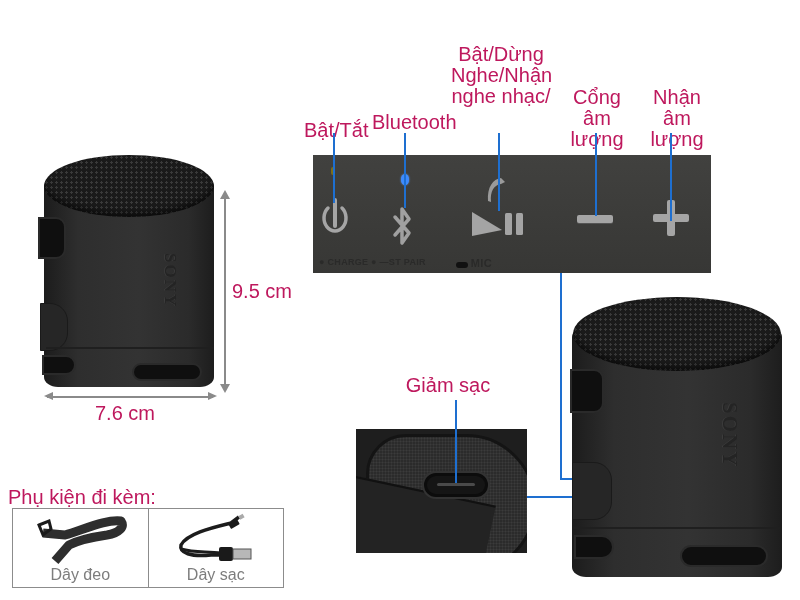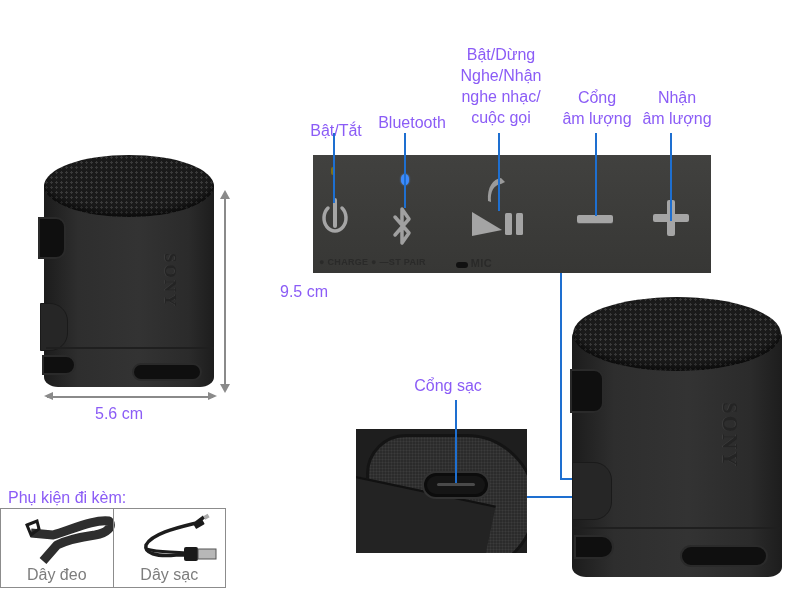--- a/index.html
+++ b/index.html
@@ -1,19 +1,19 @@
 <!DOCTYPE html>
 <html><head>
 <meta charset="utf-8">
 <style>
   * { box-sizing: border-box; margin: 0; padding: 0; }
   html, body { width: 800px; height: 600px; background: #ffffff; overflow: hidden; }
   body { position: relative; font-family: "Liberation Sans", "DejaVu Sans", sans-serif; color: #7a7a7a; }
   .abs { position: absolute; }
-  .label { position: absolute; font-size: 16px; color: #8b5cf6; text-align: center; line-height: 21px; font-weight: 300; }
+  .label { position: absolute; font-size: 20px; color: #be185d; text-align: center; line-height: 21px; font-weight: 300; }
   .line { position: absolute; background: #1e6fd0; }
   .line-v { width: 1.5px; }
   .line-h { height: 1.5px; }
 
   
   .panel { position: absolute; left: 313px; top: 155px; width: 398px; height: 118px;
     background: linear-gradient(180deg, #41413f 0%, #3b3b39 60%, #373735 100%); }
   .panel .sub { position: absolute; top: 102px; font-size: 9px; color: #2a2a29; font-weight: bold; letter-spacing: 0.3px; }
 
   
@@ -47,21 +47,21 @@
     background-color: #2b2b2b;
     background-image: radial-gradient(circle, #3b3b3b 0.8px, transparent 1.2px);
     background-size: 3px 3px; border: 3px solid #141414; }
   .crop .flap { position: absolute; left: -20px; top: 60px; width: 150px; height: 110px; background: #232323;
     transform: rotate(12deg); border-top: 2px solid #111; }
   .crop .port { position: absolute; left: 68px; top: 44px; width: 64px; height: 24px; border-radius: 12px;
     background: #151515; border: 3px solid #0c0c0c; box-shadow: 0 0 0 2px #333; }
   .crop .port::after { content: ""; position: absolute; left: 10px; top: 7px; width: 38px; height: 3px; background: #4a4a4a; border-radius: 2px; }
 
   
-  .acc-box { position: absolute; left: 0; top: 508px; width: 226px; height: 80px; border: 1px solid #8c8c8c; display: flex; text-decoration: underline; }
+  .acc-box { position: absolute; left: 12px; top: 508px; width: 272px; height: 80px; border: 1px solid #8c8c8c; display: flex; text-decoration: underline; }
   .acc-cell { position: relative; flex: 1; height: 100%; }
   .acc-cell + .acc-cell { border-left: 1px solid #8c8c8c; }
   .acc-cell .cap { position: absolute; left: 0; right: 0; bottom: 3px; text-align: center; font-size: 16px; color: #7d7d7d; font-weight: 300; }
 </style>
 </head>
 <body>
 
 <div class="speaker" style="left:40px; top:155px; width:180px; height:235px;">
   <div class="body" style="left:4px; top:22px; width:170px; height:210px;"></div>
   <div class="top" style="left:4px; top:0px; width:170px; height:62px;"></div>
@@ -69,34 +69,33 @@
   <div class="bump" style="left:0px; top:148px; width:28px; height:48px;"></div>
   <div class="band" style="left:6px; top:192px; width:168px;"></div>
   <div class="slot" style="left:92px; top:208px; width:70px; height:18px;"></div>
   <div class="slot" style="left:2px; top:200px; width:34px; height:20px; border-radius:0 12px 12px 0;"></div>
   <div class="brand" style="left:140px; top:98px; font-size:17px;">SONY</div>
 </div>
 
 <div class="dim-v" style="left:224px; top:193px; height:198px;"></div>
 <div class="arrow" style="left:220px; top:190px; border-left:5px solid transparent; border-right:5px solid transparent; border-bottom:9px solid #8a8a8a;"></div>
 <div class="arrow" style="left:220px; top:384px; border-left:5px solid transparent; border-right:5px solid transparent; border-top:9px solid #8a8a8a;"></div>
-<div class="label" style="left:232px; top:281px; text-align:left;margin-left:48px;">9.5 cm</div>
+<div class="label" style="left:232px; top:281px; text-align:left;">9.5 cm</div>
 
 <div class="dim-h" style="left:47px; top:396px; width:166px;"></div>
 <div class="arrow" style="left:44px; top:392px; border-top:4.5px solid transparent; border-bottom:4.5px solid transparent; border-right:9px solid #8a8a8a;"></div>
 <div class="arrow" style="left:208px; top:392px; border-top:4.5px solid transparent; border-bottom:4.5px solid transparent; border-left:9px solid #8a8a8a;"></div>
-<div class="label" style="left:95px; top:403px; text-align:left;">5.6 cm</div>
+<div class="label" style="left:95px; top:403px; text-align:left;">7.6 cm</div>
 
 <div class="label" style="left:304px; top:112px; width:64px;margin-top:8px;">Bật/Tắt</div>
 <div class="label" style="left:372px; top:112px; width:80px;">Bluetooth</div>
 <div class="label" style="left:451px; top:44px; width:100px;">
   <div>Bật/Dừng</div>
   <div>Nghe/Nhận</div>
   <div>nghe nhạc/</div>
-  <div>cuộc gọi</div>
 </div>
 <div class="label" style="left:554px; top:87px; width:86px;">
   <div>Cổng</div>
   <div>âm lượng</div>
 </div>
 <div class="label" style="left:634px; top:87px; width:86px;">
   <div>Nhận</div>
   <div>âm lượng</div>
 </div>
 
@@ -139,21 +138,21 @@
 
 <div class="line line-v" style="left:333px; top:133px; height:70px;"></div>
 <div class="line line-v" style="left:404px; top:133px; height:75px;"></div>
 <div class="line line-v" style="left:498px; top:133px; height:78px;"></div>
 <div class="line line-v" style="left:595px; top:133px; height:83px;"></div>
 <div class="line line-v" style="left:670px; top:133px; height:88px;"></div>
 
 <div class="line line-v" style="left:560px; top:273px; height:206px;"></div>
 <div class="line line-h" style="left:560px; top:478px; width:20px;"></div>
 
-<div class="label" style="left:400px; top:375px; width:96px;">Cổng sạc</div>
+<div class="label" style="left:400px; top:375px; width:96px;">Giảm sạc</div>
 <div class="crop">
   <div class="pocket"></div>
   <div class="flap"></div>
   <div class="port"></div>
 </div>
 <div class="line line-v" style="left:455px; top:400px; height:83px;"></div>
 <div class="line line-h" style="left:527px; top:496px; width:78px;"></div>
 
 <div class="speaker" style="left:572px; top:297px; width:212px; height:280px;">
   <div class="body" style="left:0px; top:30px; width:210px; height:250px;"></div>

